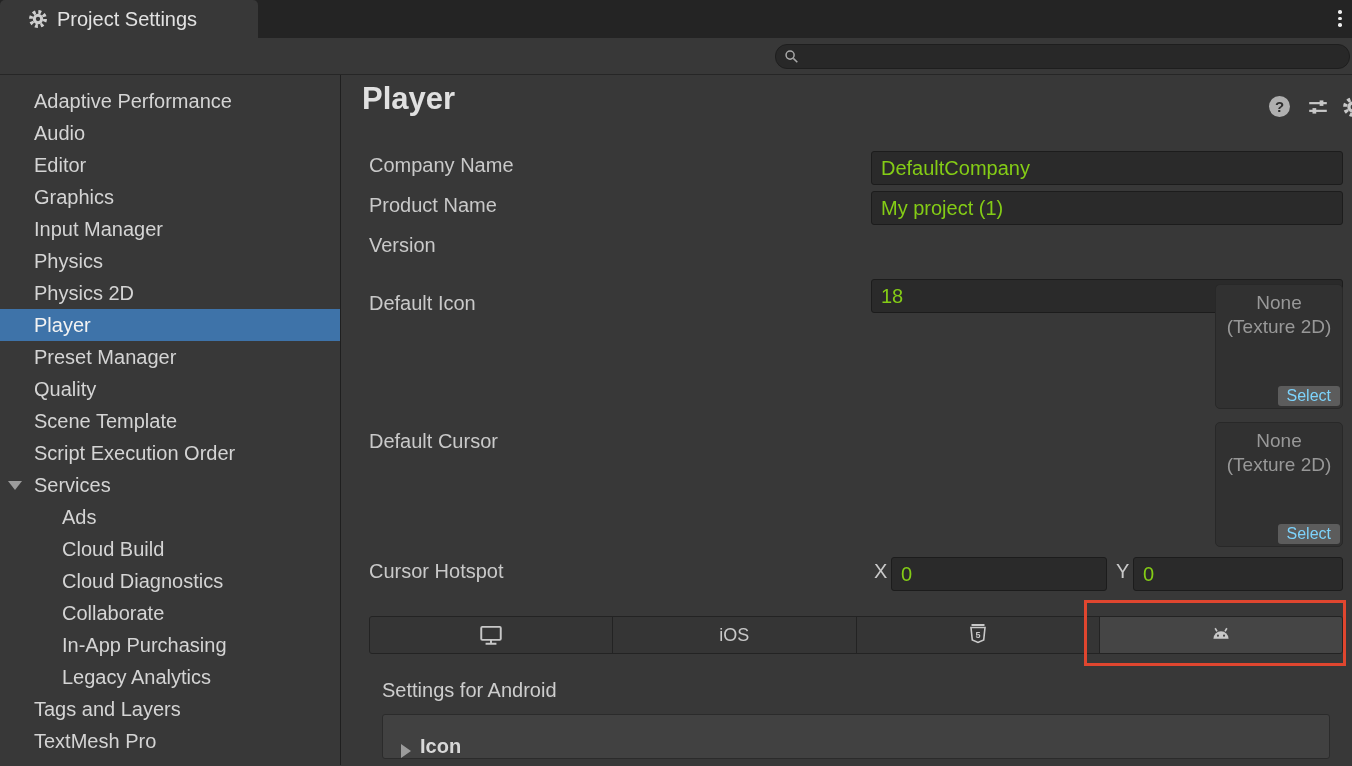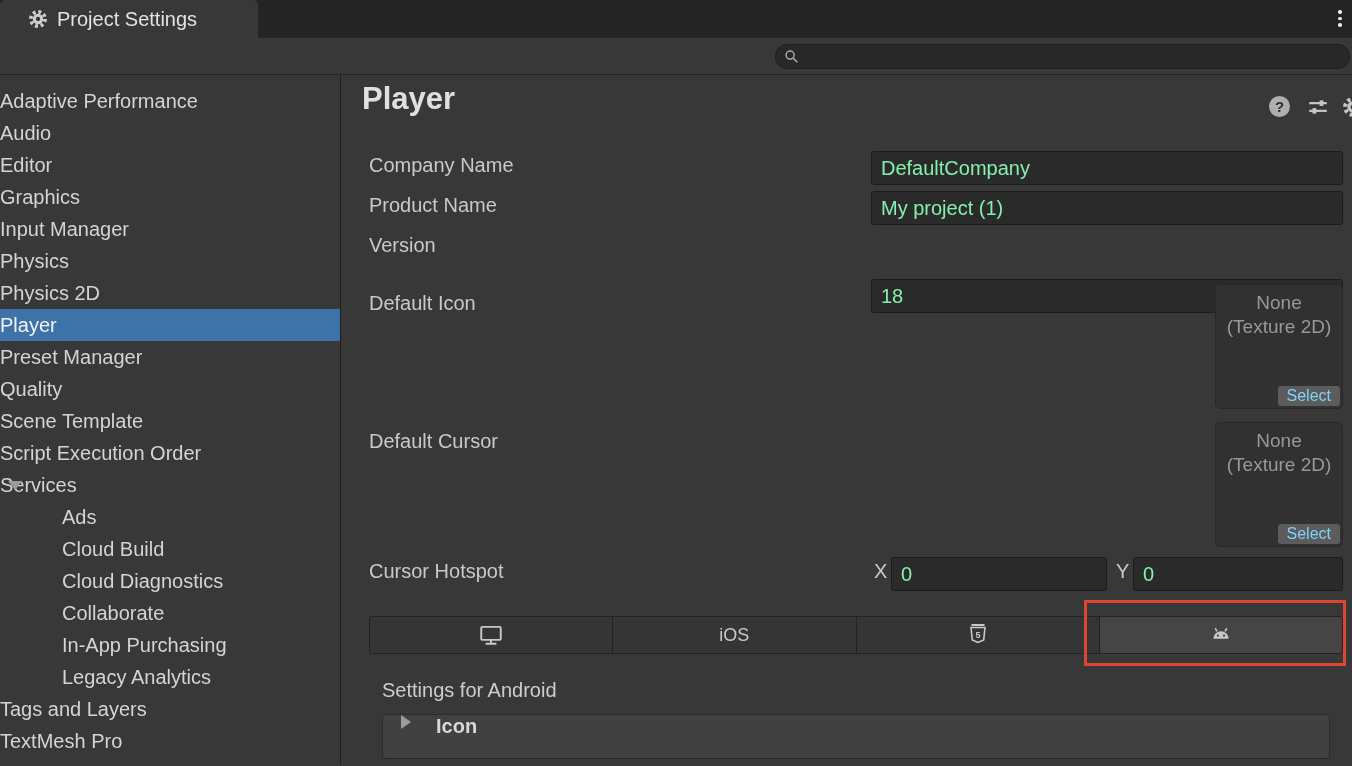--- a/index.html
+++ b/index.html
@@ -35,21 +35,21 @@
   .search-icon { width:15px; height:15px; margin-right:6px; flex:none; display:block; }
 
   
   .body { display:flex; height:690px; }
 
   .sidebar {
     width:341px; flex:none; background:#383838; border-right:1px solid #1f1f1f;
     padding-top:10px; overflow:hidden; position:relative;
   }
   .side-item {
-    position:relative; height:32px; line-height:32px; 
+    position:relative; height:32px; line-height:32px; padding-left:34px;
     font-size:20px; color:#D4D4D4; white-space:nowrap; cursor:pointer;
   }
   .side-item.child { padding-left:62px; }
   .side-item.selected { background:#3E73A9; color:#F2F2F2; }
   .tri-down {
     position:absolute; left:8px; top:12px; width:0; height:0;
     border-left:7px solid transparent; border-right:7px solid transparent; border-top:9px solid #9C9C9C;
   }
   .tri-right {
     display:inline-block; width:0; height:0; flex:none;
@@ -65,21 +65,21 @@
     background:#AFAFAF; color:#2d2d2d; font-size:15px; font-weight:bold;
     text-align:center; line-height:21px; cursor:pointer;
   }
   .presets-icon { position:absolute; left:966px; top:21px; width:22px; height:22px; cursor:pointer; }
   .gear-right { position:absolute; left:1001px; top:21px; width:22px; height:22px; cursor:pointer; }
 
   .flabel { position:absolute; left:28px; height:28px; line-height:28px; font-size:20px; color:#C9C9C9; white-space:nowrap; }
   .axis-label { position:absolute; height:28px; line-height:28px; font-size:20px; color:#C9C9C9; }
   .tfield {
     position:absolute; height:28px; background:#2A2A2A; border:1px solid #1c1c1c; border-radius:3px;
-    color:#86efac; font-size:20px; padding:16px 9px; font-family:inherit; outline:none;
+    color:#84cc16; font-size:20px; padding:16px 9px; font-family:inherit; outline:none;
   }
 
   .texbox {
     position:absolute; left:874px; width:128px; height:125px;
     background:#313131; border:1px solid #282828; border-radius:5px; text-align:center; cursor:pointer;
   }
   .tex-none { margin-top:6px; font-size:19px; line-height:24px; color:#989898; }
   .select-btn {
     position:absolute; right:2px; bottom:2px; background:#5C5C5C; color:#7dd3fc;
     font-size:16px; line-height:20px; padding:0 9px; border-radius:3px; cursor:pointer;
@@ -100,21 +100,21 @@
   .annotation-rect {
     position:absolute; left:743px; top:525px; width:262px; height:66px;
     border:3px solid #E0462F; pointer-events:none; z-index:5;
   }
 
   .settings-header { position:absolute; left:41px; top:600px; height:30px; line-height:30px; font-size:20px; color:#CDCDCD; }
 
   .group-header {
     position:absolute; left:41px; top:639px; width:948px; height:45px;
     background:#414141; border:1px solid #2b2b2b; border-radius:3px;
-    display:flex; align-items:flex-start; gap:25px; padding-left:18px; cursor:pointer;
+    display:flex; align-items:flex-end; gap:9px; padding-left:18px; cursor:pointer;
   }
   .group-label { font-size:20px; font-weight:bold; color:#D8D8D8; }
 
   svg { display:block; }
 </style>
 </head>
 <body>
 
 <div class="app">
 

